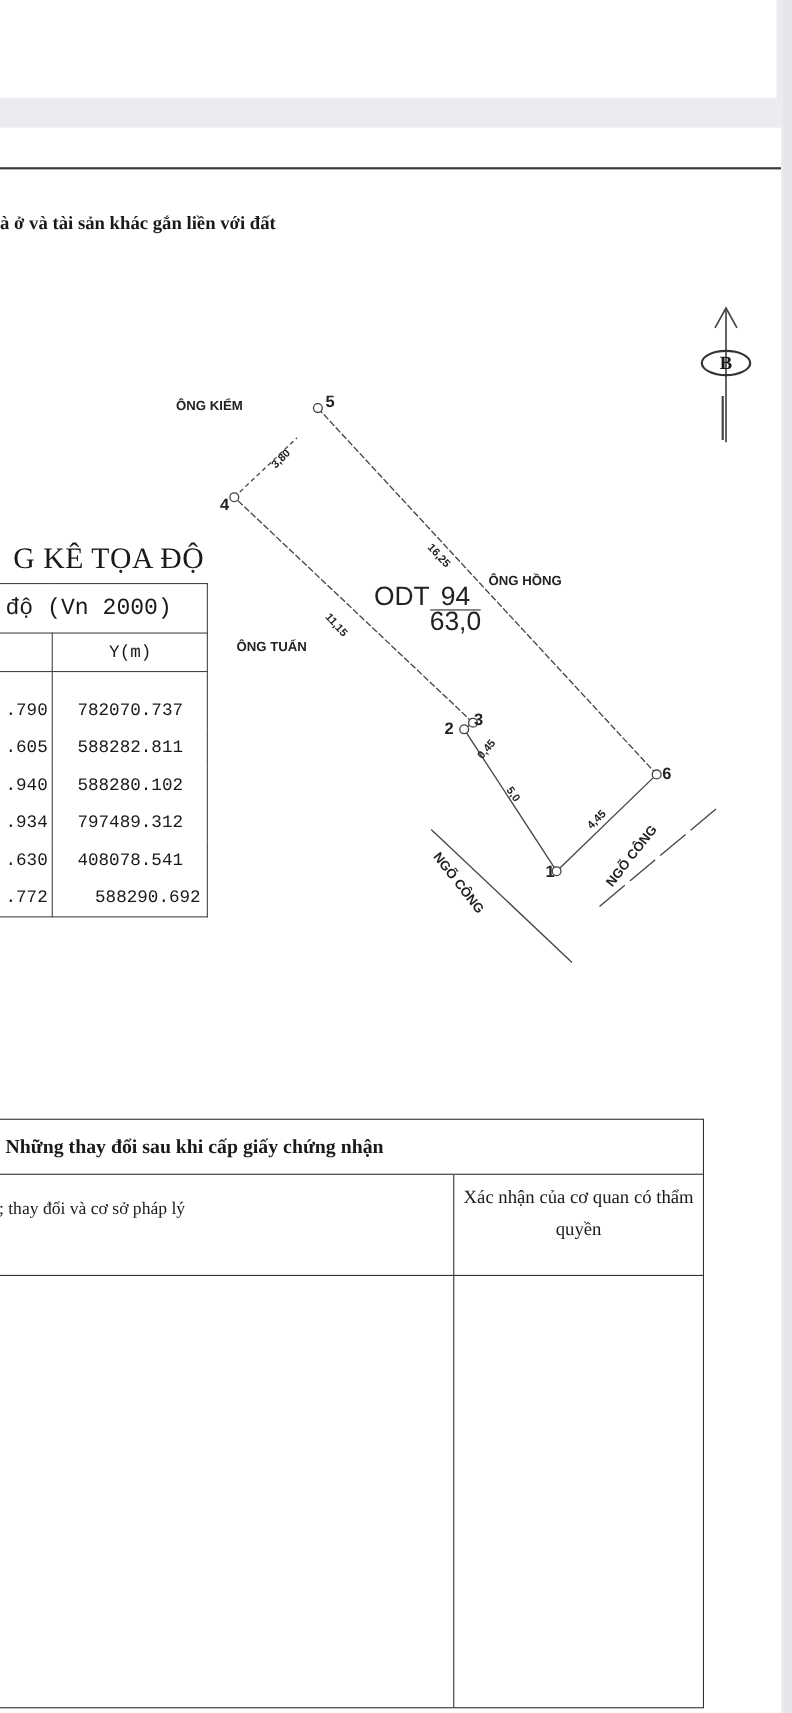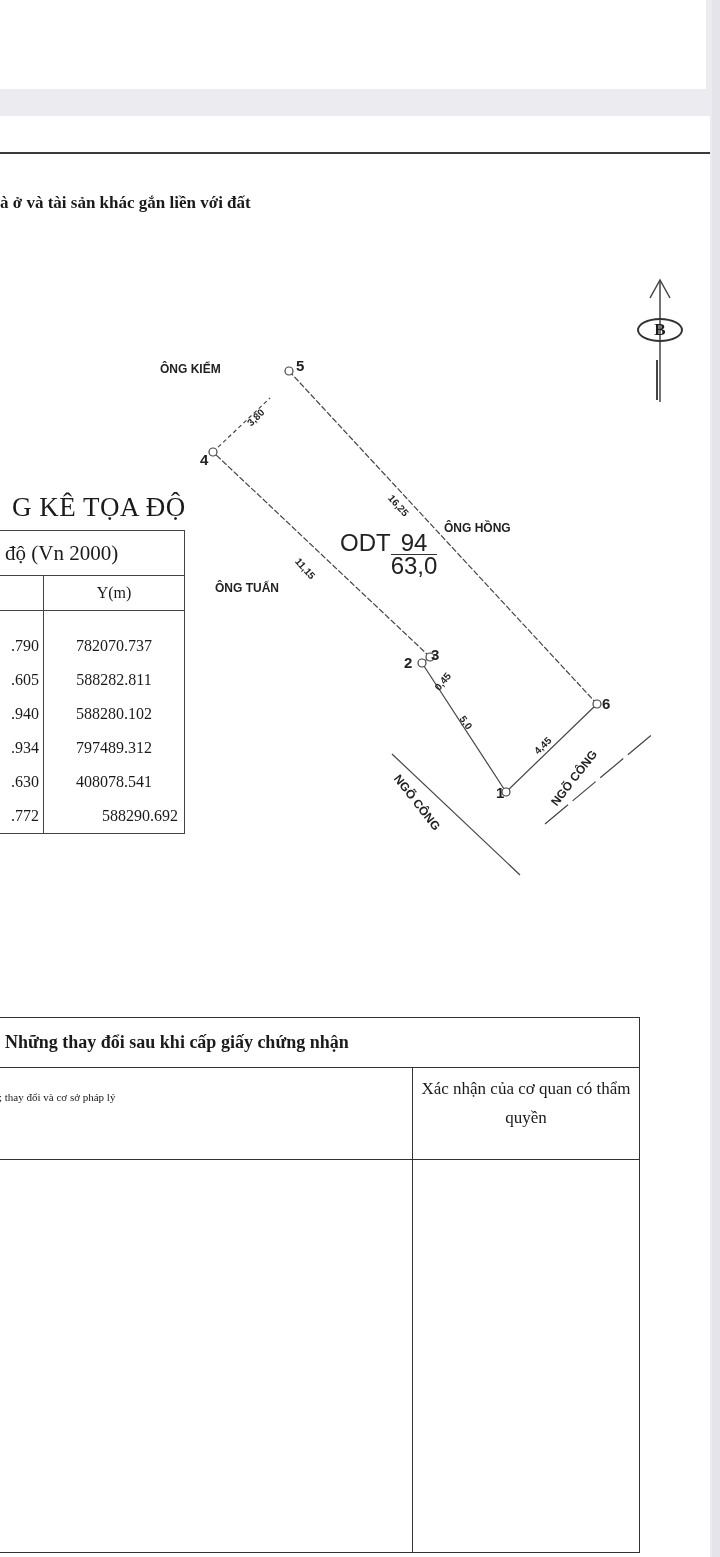--- a/index.html
+++ b/index.html
@@ -25,21 +25,21 @@
     white-space: nowrap;
   }
   .coord-title {
     position: absolute; left: 12px; top: 492px; font-size: 27px; white-space: nowrap; letter-spacing: 0.5px;
   }
   table.coord {
     position: absolute; left: -2px; top: 530px; border-collapse: collapse;
     font-size: 16px;
   }
   table.coord td {
-    border: 1.5px solid #444; height: 34px; padding: 0 6px; white-space: nowrap;
+    border: 1.5px solid #444; height: 34px; padding: 0 6px; white-space: nowrap; font-family: Liberation Mono, monospace;
   }
   table.coord tr.sys td { font-size: 21px; height: 44px; }
   table.coord tr.hdr td { height: 34px; text-align: center; }
   table.coord td.x { width: 34px; text-align: right; padding-right: 4px; }
   table.coord td.y { width: 128px; text-align: center; }
   table.coord tr.body td { border-top: none; border-bottom: none; height: 34px; }
   table.coord tr.body.last td { border-bottom: 1.5px solid #444; text-align: right; }
   table.coord tr.body.first td { padding-top: 18px; margin-top: 44px; }
 
   .plot { position: absolute; left: 0; top: 0; width: 720px; height: 1000px; }
@@ -62,21 +62,21 @@
   .changes {
     position: absolute; left: -2px; top: 1017px; width: 642px; height: 536px;
     border: 1.5px solid #333; box-sizing: border-box;
   }
   .changes .title {
     position: absolute; left: 0; top: 0; width: 100%; height: 50px; border-bottom: 1.5px solid #333;
     box-sizing: border-box; font-weight: bold; font-size: 18px; line-height: 48px; padding-left: 6px;
   }
   .changes .col-left-h {
     position: absolute; left: 0; top: 50px; width: 413px; height: 92px; border-bottom: 1.5px solid #333; box-sizing: border-box;
-    font-size: 11px; padding: 23px 0 0 0;
+    font-size: 16px; padding: 23px 0 0 0;
   }
   .changes .col-right-h {
     position: absolute; left: 413px; top: 50px; width: 227px; height: 92px; border-bottom: 1.5px solid #333; border-left: 1.5px solid #333;
     box-sizing: border-box; font-size: 17px; text-align: center; padding-top: 6px; line-height: 29px;
   }
   .changes .col-left-b { position: absolute; left: 0; top: 142px; width: 413px; bottom: 0; }
   .changes .col-right-b { position: absolute; left: 413px; top: 142px; right: 0; bottom: 0; border-left: 1.5px solid #333; }
   .scrollbar { position: absolute; right: 0; top: 0; width: 8px; height: 1557px; background: #e4e4ea; }
 </style>
 </head>

